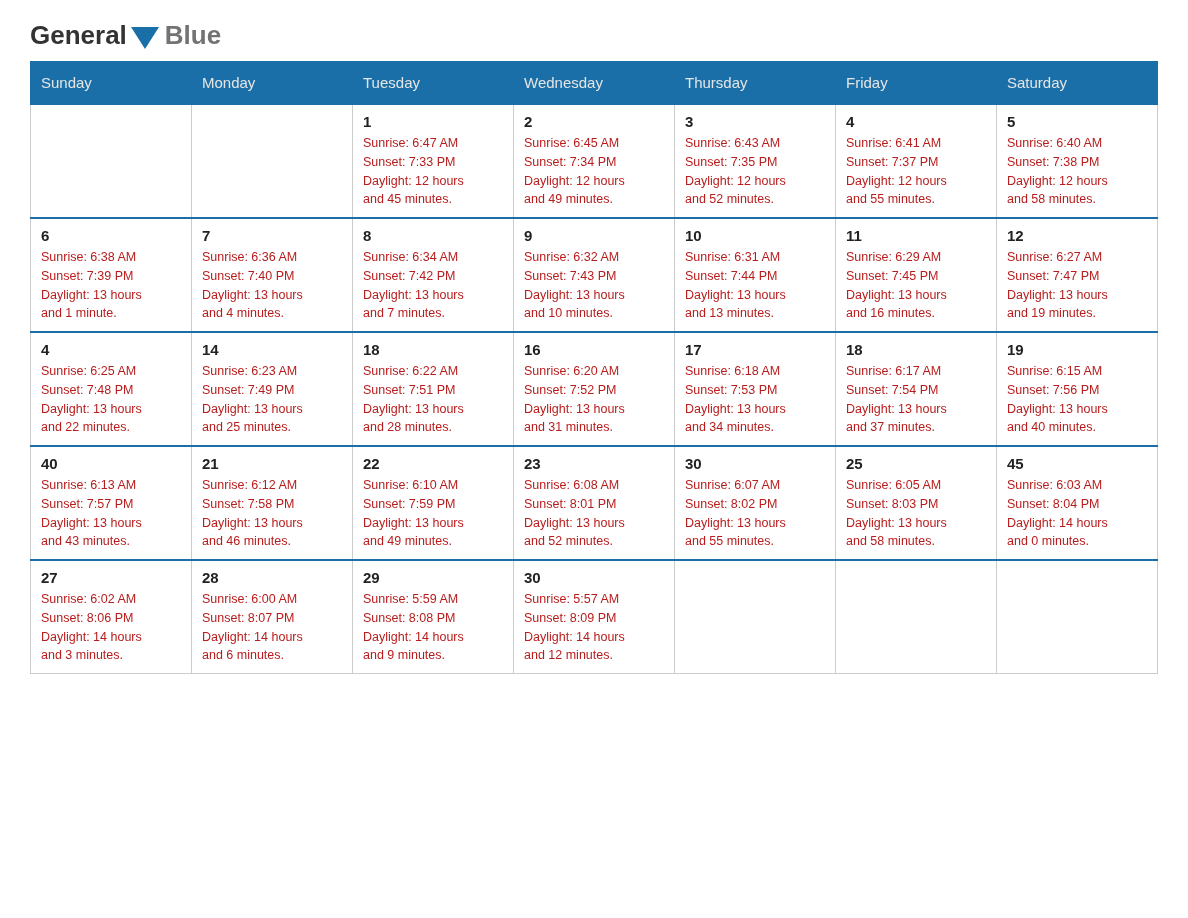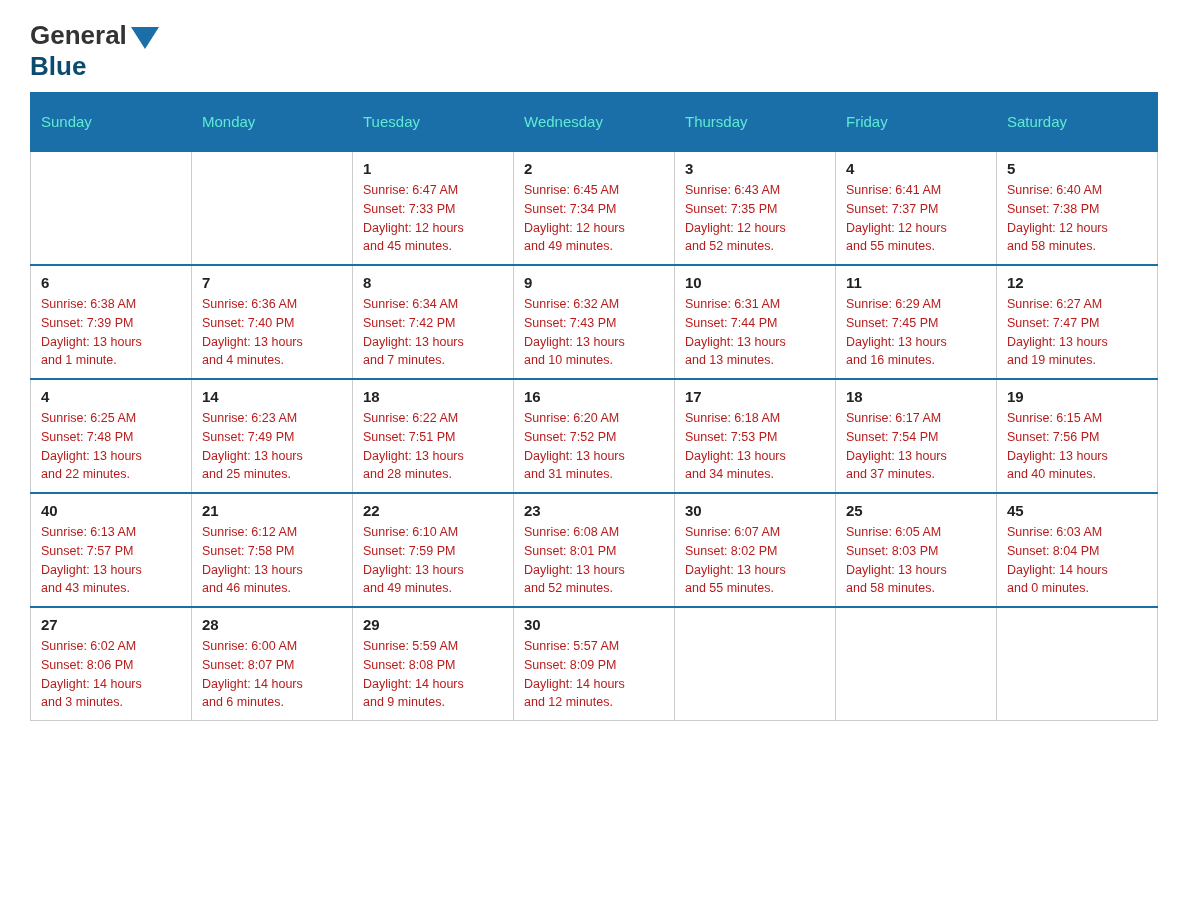--- a/index.html
+++ b/index.html
@@ -11,21 +11,21 @@
       padding: 20px 30px;
     }
     .header {
       display: flex;
       justify-content: space-between;
       align-items: flex-start;
       margin-bottom: 10px;
     }
     .logo {
       display: flex;
-      flex-direction: column;
+      flex-direction: row;
       align-items: flex-start;
     }
     .logo-top {
       display: flex;
       align-items: center;
     }
     .logo-general {
       font-size: 26px;
       font-weight: bold;
       color: #333;
@@ -35,22 +35,22 @@
       height: 0;
       border-left: 14px solid transparent;
       border-right: 14px solid transparent;
       border-top: 22px solid #1a6fa8;
       margin-left: 4px;
       margin-top: 4px;
     }
     .logo-blue {
       font-size: 26px;
       font-weight: bold;
-      color: #0c4a6e;
-      margin-left: 0;
+      color: #737373;
+      margin-left: 6px;
     }
     .title-section {
       text-align: right;
     }
     .month-title {
       font-size: 52px;
       font-weight: 300;
       color: #222;
       line-height: 1.1;
     }
@@ -59,24 +59,24 @@
       color: #444;
       margin-top: 4px;
     }
     .calendar {
       width: 100%;
       border-collapse: collapse;
       margin-top: 10px;
     }
     .calendar th {
       background-color: #1a6fa8;
-      color: #5eead4;
+      color: #e5e5e5;
       font-size: 15px;
       font-weight: normal;
-      padding: 20px 10px;
+      padding: 12px 10px;
       text-align: left;
       border: 1px solid #1a6fa8;
     }
     .calendar td {
       vertical-align: top;
       padding: 8px 10px;
       border: 1px solid #ccc;
       width: 14.28%;
       font-size: 13px;
       color: #333;

